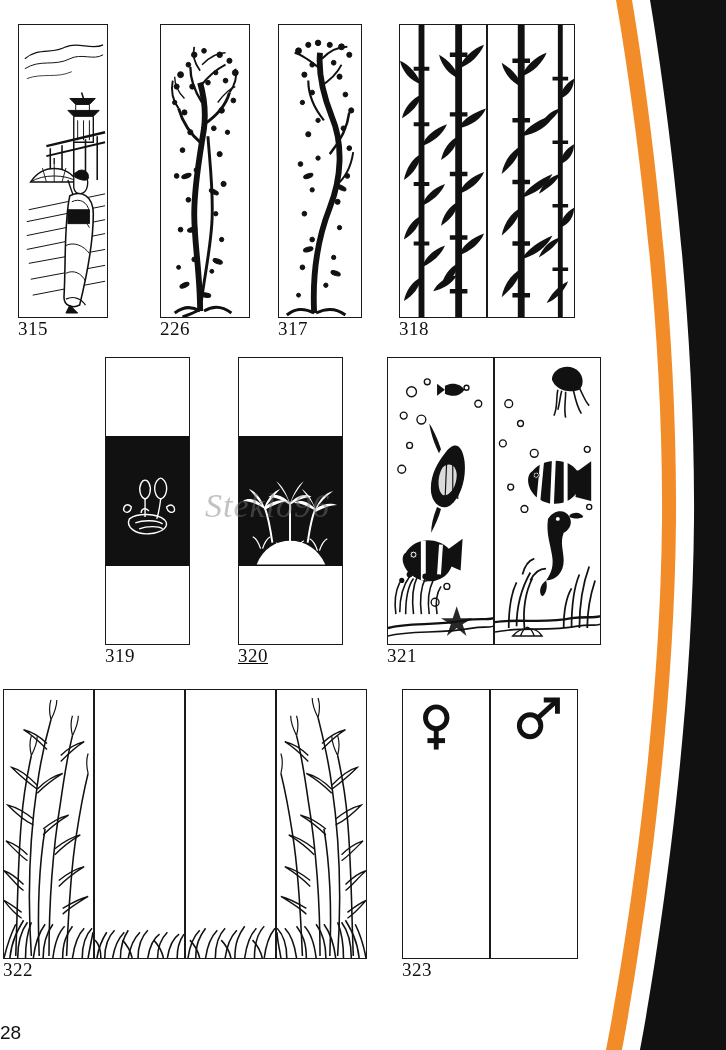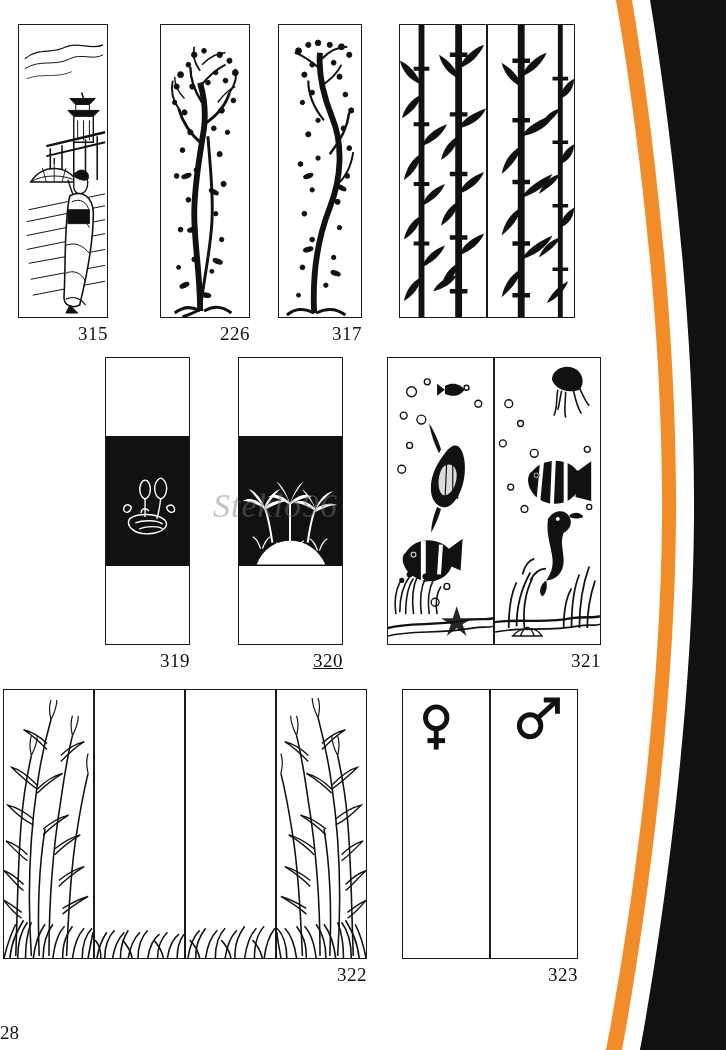--- a/index.html
+++ b/index.html
@@ -46,55 +46,53 @@
     background: #ffffff;
     box-sizing: border-box;
     position: relative;
     overflow: hidden;
   }
   .panel + .panel {
     border-left: 1px solid #1a1a1a;
   }
 
   .caption {
-    text-align: right;
+    text-align: left;
     font-size: 19px;
     font-family: "Liberation Serif", serif;
     color: #111111;
     letter-spacing: 0.5px;
-    margin-top: 5px;
   }
 
   .grp {
     position: absolute;
   }
 
   .pagenum {
     position: absolute;
     left: 0px;
     bottom: 6px;
     font-size: 19px;
     color: #111;
-    font-family: Liberation Serif, serif;
+    font-family: Liberation Sans, sans-serif;
   }
 
   
   .watermark {
     position: absolute;
     left: 205px;
     top: 487px;
     font-size: 34px;
     font-family: "Liberation Serif", serif;
     font-style: italic;
     color: rgba(120,120,125,0.45);
     letter-spacing: 1px;
     pointer-events: none;
     z-index: 50;
     white-space: nowrap;
-    margin-left: 8px;
   }
 
   .blackfield {
     position: absolute;
     left: 0;
     right: 0;
     background: #111111;
   }
 
   svg.art { display: block; width: 100%; height: 100%; }
@@ -333,20 +331,21 @@
               <path d="M34 236 C48 232, 60 224, 66 212 C52 218, 40 226, 34 236 Z"></path>
               <path d="M34 246 C24 250, 16 262, 14 274 C24 266, 32 256, 34 246 Z"></path>
               <path d="M74 204 C84 200, 88 192, 88 184 C80 188, 74 196, 74 204 Z"></path>
               <path d="M74 214 C64 216, 56 224, 52 234 C62 228, 70 222, 74 214 Z"></path>
               <path d="M60 280 C70 276, 78 268, 82 258 C70 264, 64 272, 60 280 Z"></path>
             </g>
           </g>
         </svg>
       </div>
     </div>
+    <div class="caption">318</div>
   </div>
 
   <div class="grp" style="left:105px; top:357px;">
     <div class="panelset">
       <div class="panel" style="width:85px;height:288px;">
         <div class="blackfield" style="top:78px;height:130px;"></div>
         <svg class="art" viewBox="0 0 85 288" preserveAspectRatio="none" style="position:absolute;left:0;top:0;">
           <g stroke="#ffffff" fill="none" stroke-width="1.4">
 
             <path d="M24 162 C32 156, 52 156, 60 163 C66 169, 58 176, 44 177 C30 178, 20 170, 24 162 Z"></path>

